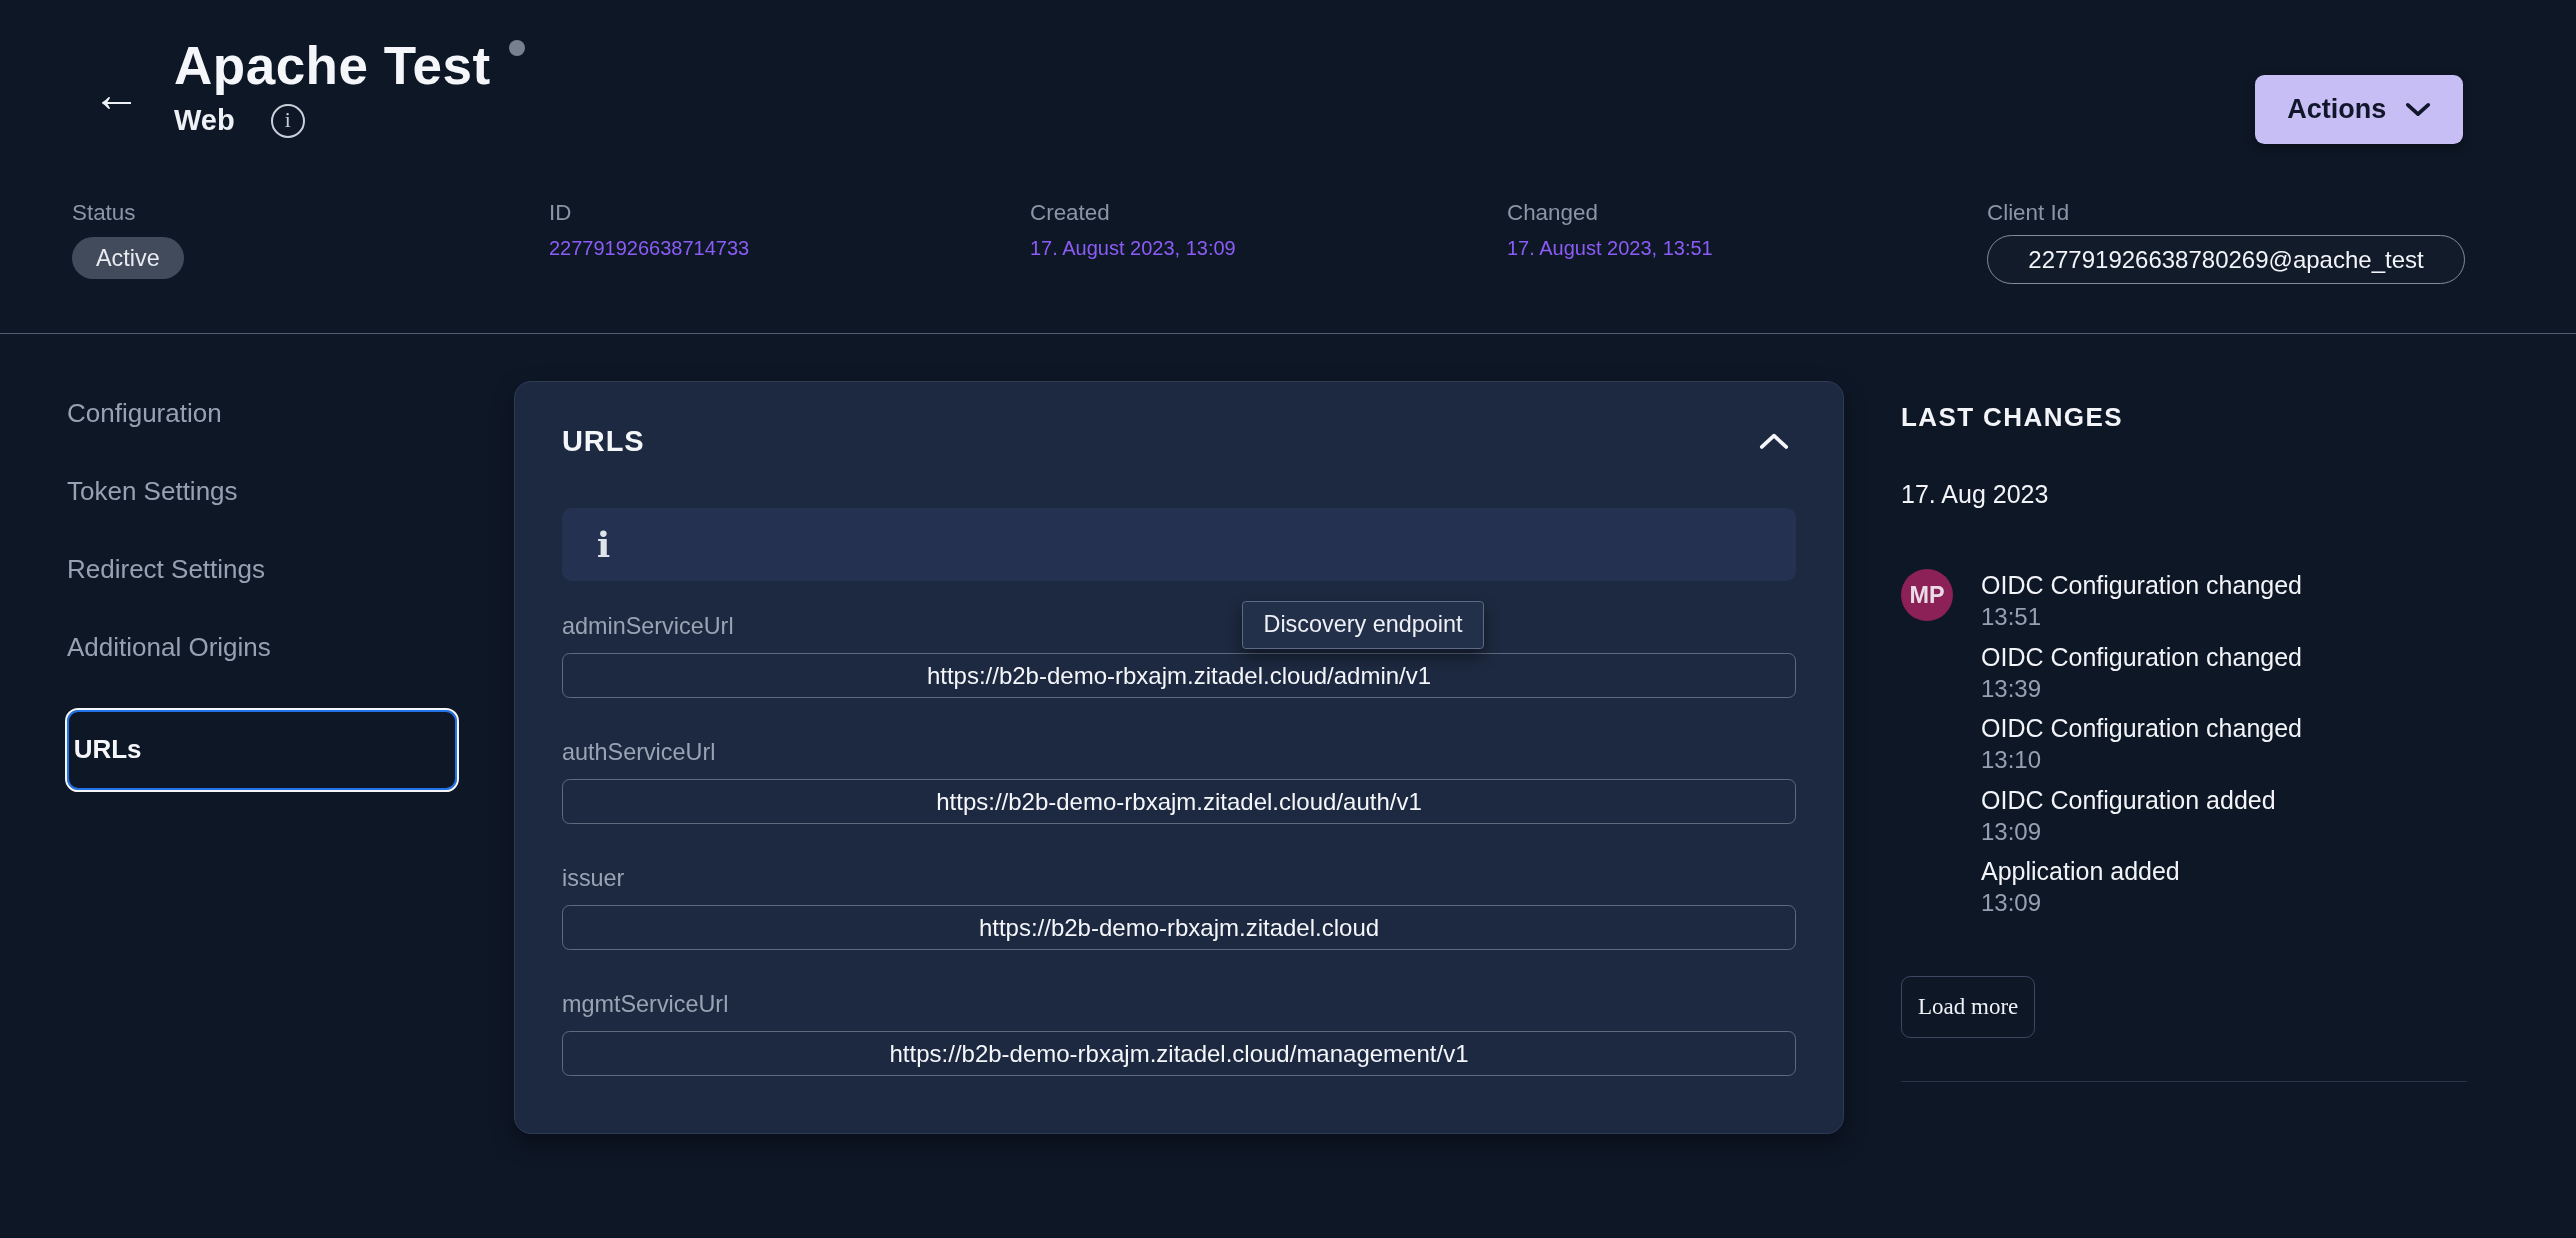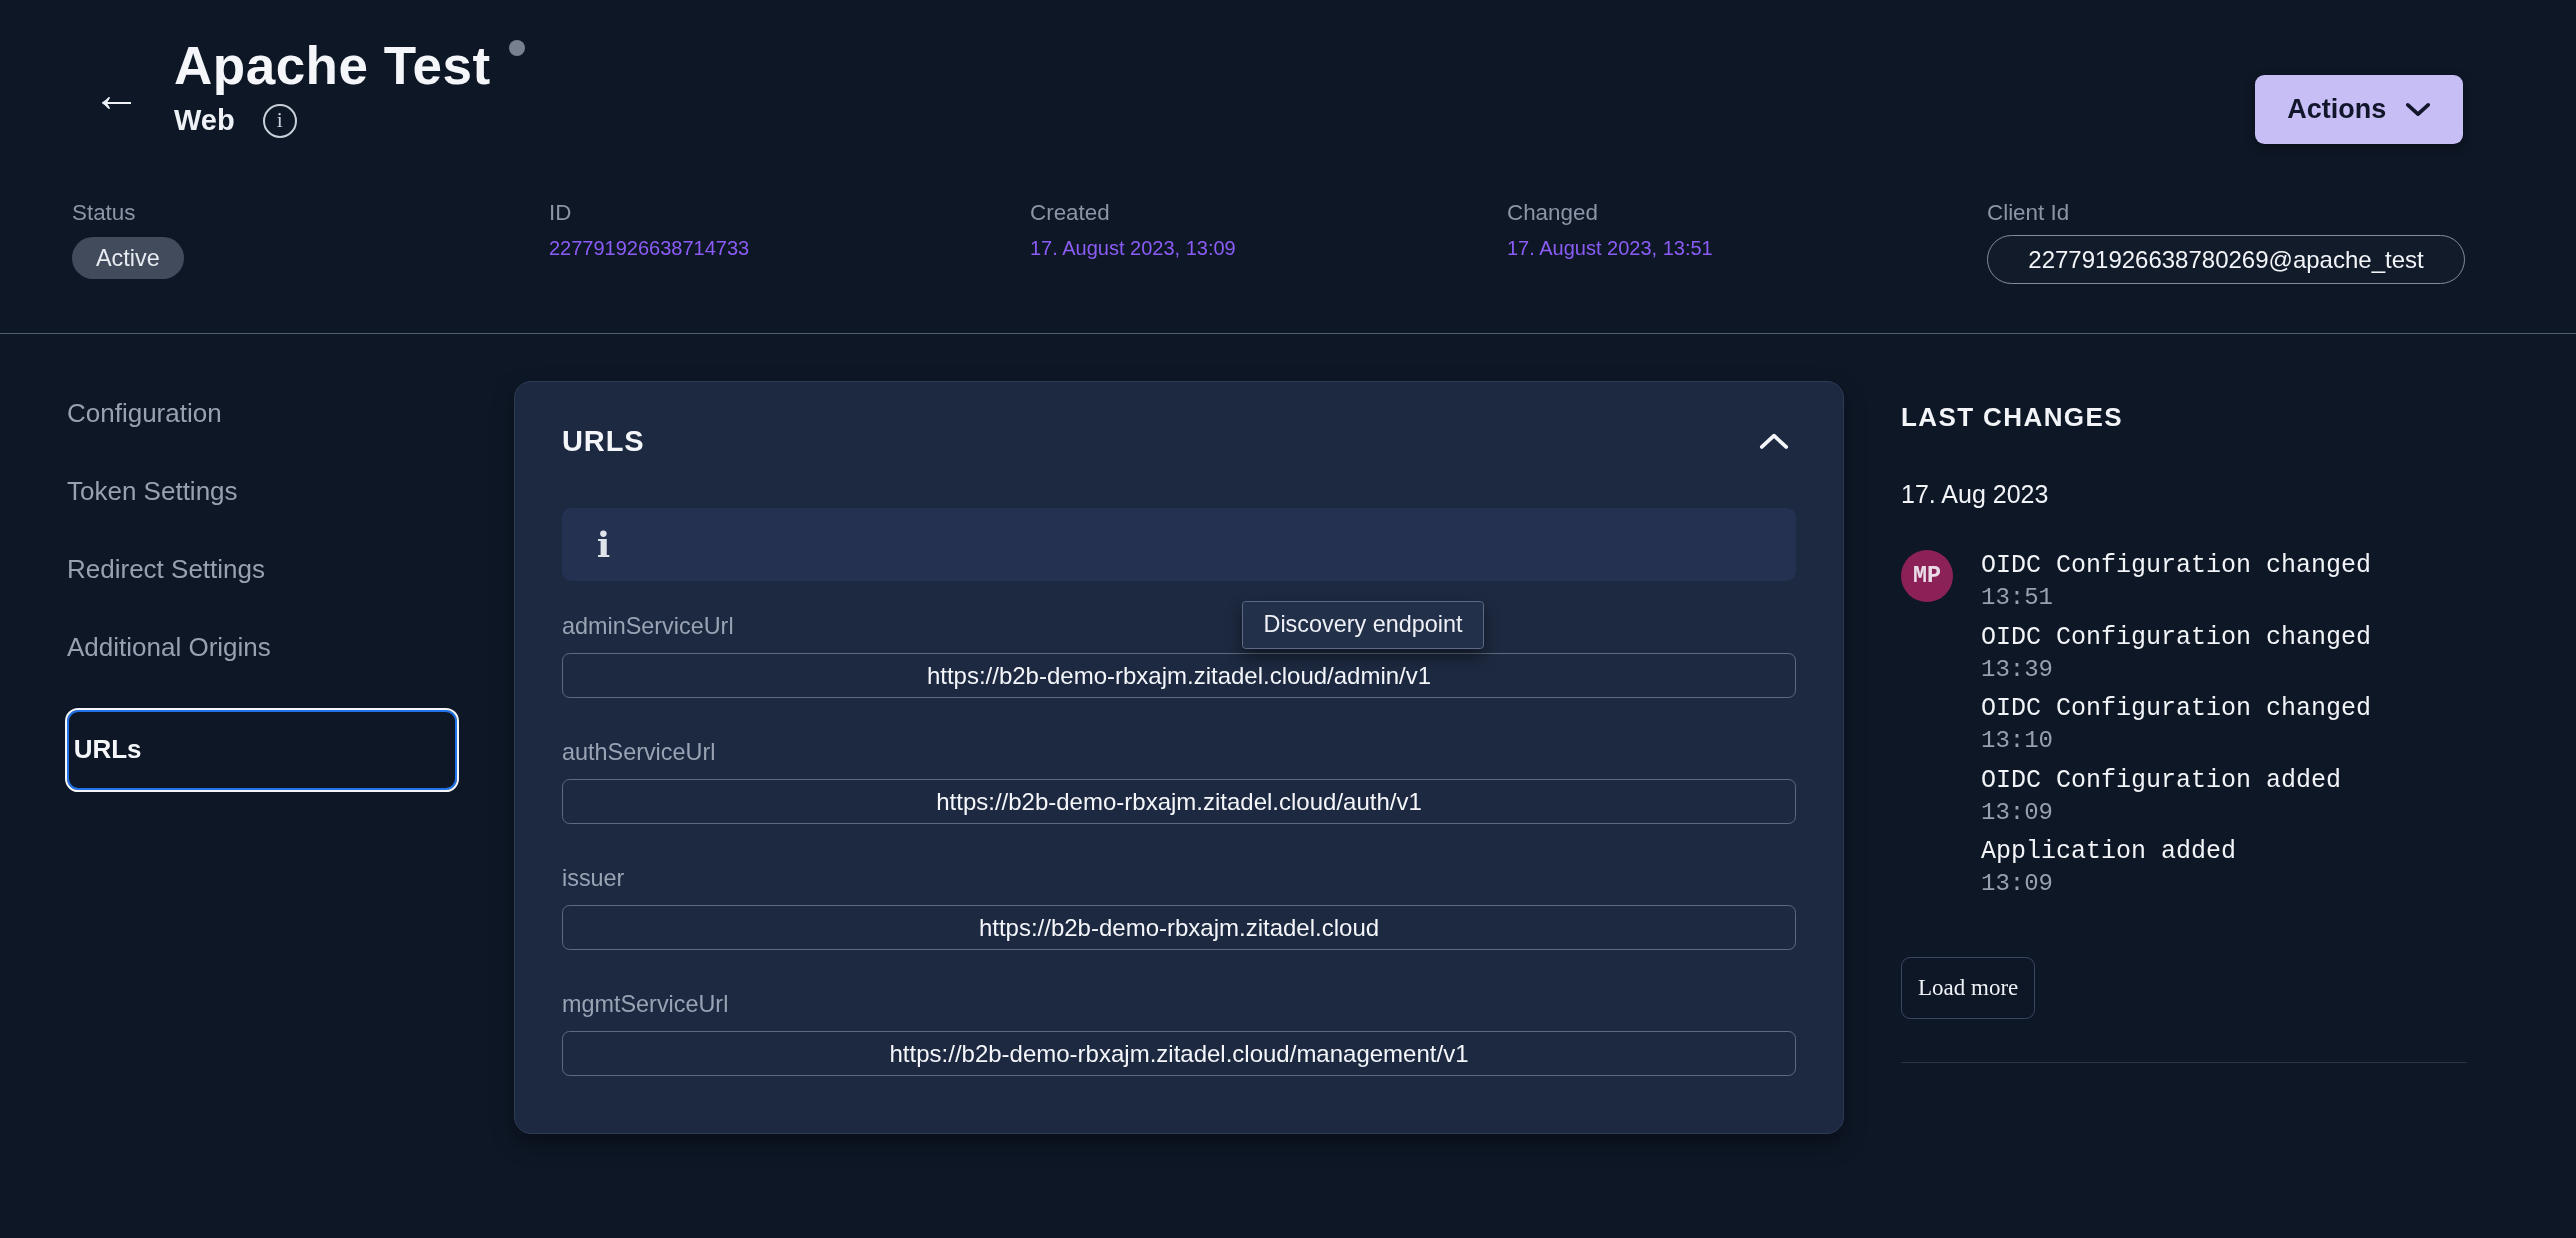--- a/index.html
+++ b/index.html
@@ -6,21 +6,21 @@
   #page{
     position:relative;width:2576px;height:1238px;overflow:hidden;
     background:#0e1726;color:#f2f4f8;
     font-family:"Liberation Sans", sans-serif;
   }
   
   .back-btn{position:absolute;left:86px;top:69px;font-size:49px;line-height:49px;color:#eef1f6;cursor:pointer;background:none;border:none;}
   .title-block{position:absolute;left:174px;top:35px;}
   .page-title{font-size:53px;font-weight:600;color:#f4f6fa;letter-spacing:0.5px;display:inline-block;}
   .title-dot{display:inline-block;width:16px;height:16px;border-radius:50%;background:#76808f;margin-left:18.7px;vertical-align:28px;}
-  .subtitle-row{margin-top:7.5px;display:flex;align-items:center;gap:28px;}
+  .subtitle-row{margin-top:7.5px;display:flex;align-items:center;gap:36px;}
   .subtitle{font-size:29px;font-weight:600;color:#eef1f6;}
   .info-circle{width:34px;height:34px;border:2.3px solid #c9cfd9;border-radius:50%;display:flex;align-items:center;justify-content:center;
     font-size:21.5px;color:#c9cfd9;font-family:"Liberation Serif",serif;box-sizing:border-box;cursor:pointer;}
   .actions-btn{position:absolute;right:113px;top:75px;height:69px;padding:3px 32px;display:flex;align-items:center;gap:18.7px;
     background:#c7bef5;color:#11162a;border:none;border-radius:9.3px;font-size:27px;font-weight:600;cursor:pointer;
     font-family:"Liberation Sans",sans-serif;box-shadow:0 3.7px 9.3px rgba(0,0,0,.35);}
   
   .meta-col{position:absolute;top:200px;}
   .meta-label{font-size:22.4px;color:#8b95a6;}
   .meta-value{margin-top:11.2px;font-size:20px;color:#8b5cf6;}
@@ -46,21 +46,21 @@
   .tooltip{position:absolute;left:727px;top:219px;background:#233049;border:0.9px solid #5c6a85;padding:9.3px 20.5px;
     font-size:23.4px;color:#eef0f6;border-radius:3.7px;box-shadow:0 7.5px 15px rgba(0,0,0,.45);white-space:nowrap;}
   .field-label{margin-top:41px;font-size:23.4px;color:#9aa3b4;}
   .field-label.first{margin-top:32px;}
   .field-box{margin-top:13px;height:45px;border:0.9px solid #5f6a7c;border-radius:7.5px;display:flex;align-items:center;justify-content:center;
     font-size:24px;color:#f4f6fa;box-sizing:border-box;cursor:text;}
   
   .changes{position:absolute;left:1901px;top:402px;width:566px;}
   .changes-title{font-size:26px;letter-spacing:1.4px;font-weight:600;color:#f2f4f8;}
   .changes-date{margin-top:47px;font-size:25px;color:#f2f4f8;}
-  .timeline{margin-top:41px;font-family:Liberation Mono, monospace;}
+  .timeline{margin-top:60px;}
   .entry{display:flex;gap:28px;margin-bottom:7.5px;}
   .avatar{width:52px;height:52px;border-radius:50%;background:#8c2157;color:#e9dce6;display:flex;align-items:center;justify-content:center;
     font-size:23.4px;font-weight:600;flex-shrink:0;}
   .avatar-spacer{width:52px;flex-shrink:0;}
   .entry-title{font-size:25px;color:#f2f4f8;line-height:32px;cursor:pointer;}
   .entry-time{font-size:24px;color:#97a0b0;line-height:32px;}
   .loadmore{margin-top:49px;display:inline-block;padding:17px 16px;border:0.9px solid #3c4761;border-radius:9.3px;
     font-size:23px;color:#eef1f6;background:transparent;cursor:pointer;font-family:Liberation Serif, serif;}
   .changes-divider{margin-top:43px;height:0.9px;background:#2a3446;width:100%;}
   svg{display:block;}

